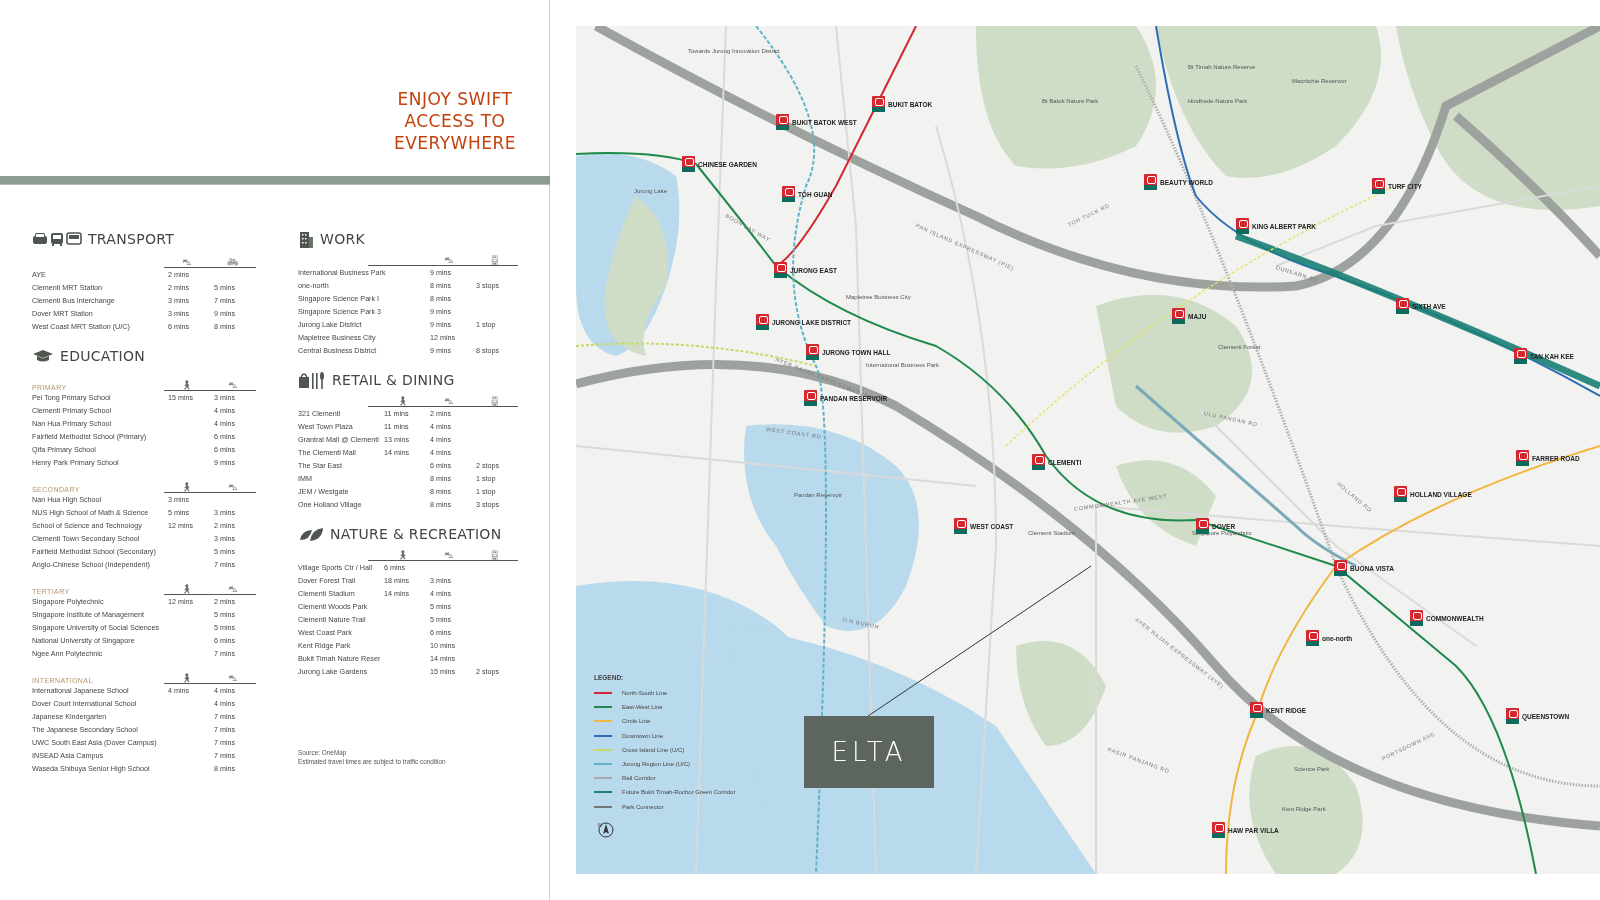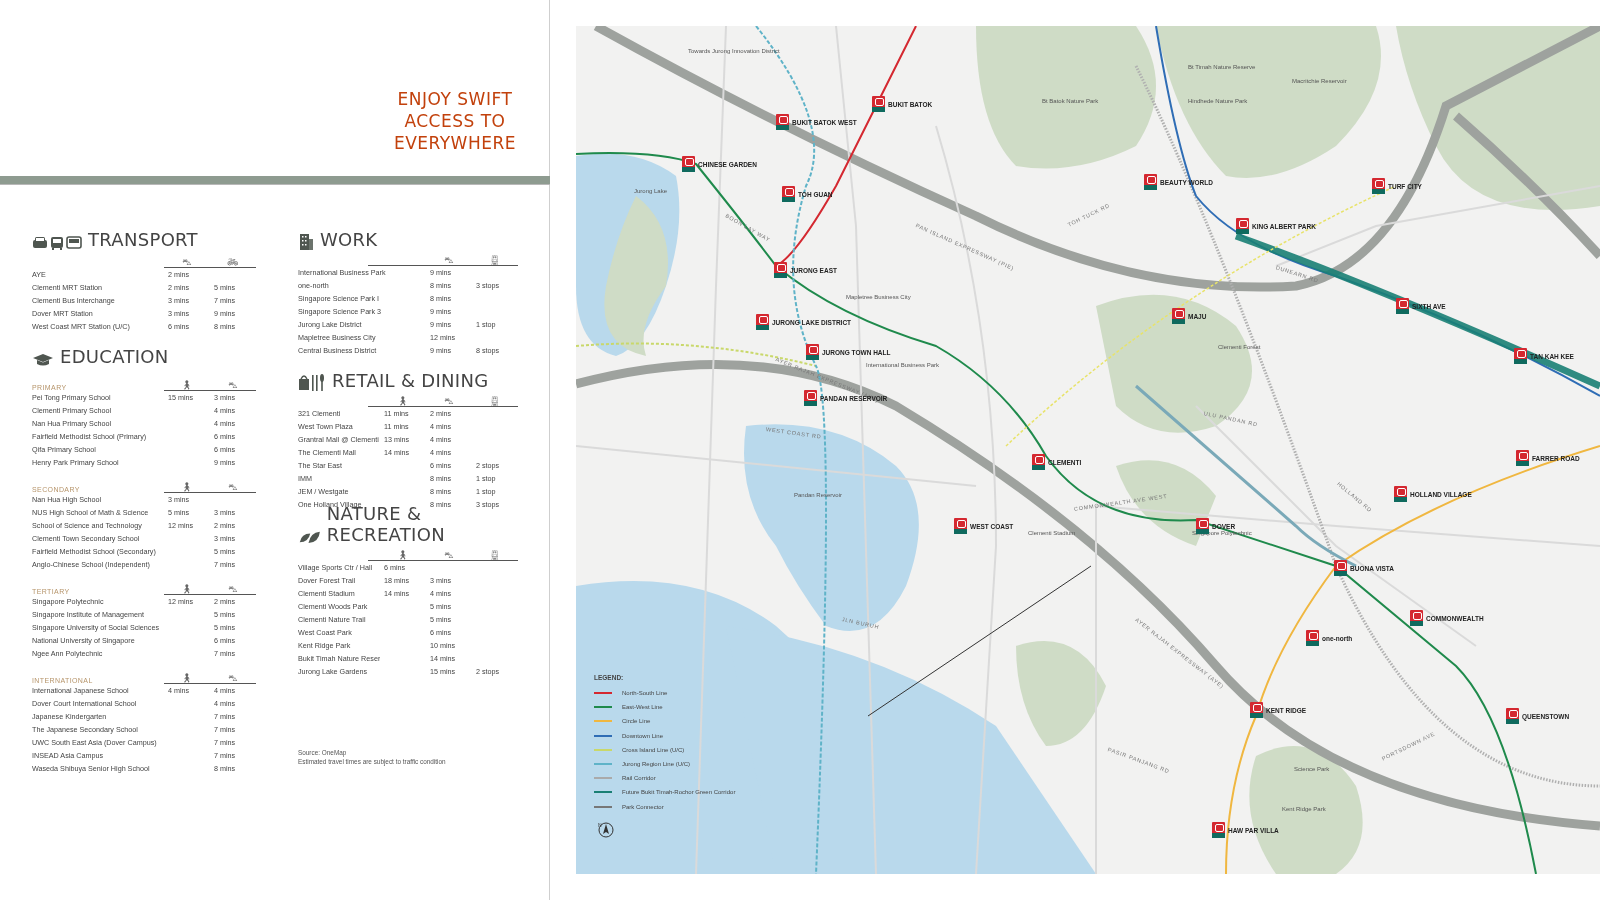--- a/index.html
+++ b/index.html
@@ -5,21 +5,21 @@
   *{box-sizing:border-box;margin:0;padding:0}
   html,body{width:1600px;height:900px;overflow:hidden;background:#ffffff;font-family:"Liberation Sans",sans-serif;color:#333}
   .page{position:relative;width:1600px;height:900px;background:#fff}
   
   .left{position:absolute;left:0;top:0;width:550px;height:900px;background:#fff;border-right:1px solid #cfcfcf}
   .headline{position:absolute;right:33px;top:88px;text-align:center;font-size:17px;line-height:22px;letter-spacing:0.5px;color:#c2410c;font-family:"DejaVu Sans",sans-serif;font-weight:400}
   .band{position:absolute;left:0;top:176px;width:550px;height:9px;background:#8e9b90;border-bottom:1px solid #b8b8b8}
   .col{position:absolute}
   .col-a{left:32px;top:228px;width:224px}
   .col-b{left:298px;top:228px;width:220px}
-  .sec-title{display:flex;align-items:flex-end;gap:6px;font-family:"DejaVu Sans",sans-serif;font-size:18px;color:#444;letter-spacing:0.3px;height:22px}
+  .sec-title{display:flex;align-items:center;gap:6px;font-family:"DejaVu Sans",sans-serif;font-size:14px;color:#444;letter-spacing:0.3px;height:22px}
   .sec-title .ico{display:inline-flex;gap:2px;color:#4f5650}
   .subhead{display:flex;align-items:flex-end;justify-content:space-between;font-size:7px;color:#b6946a;letter-spacing:0.4px;margin-top:12px;height:12px;position:relative}
   .modes{display:flex;border-bottom:1px solid #555;height:12px;align-items:flex-end;position:absolute;right:0;bottom:0}
   .modes span{width:46px;text-align:center;font-size:9px;line-height:10px;color:#666}
   .row{display:flex;font-size:7.2px;line-height:13px;color:#444;white-space:nowrap}
   .row .n{flex:1;overflow:hidden}
   .row .v{width:46px;text-align:left;padding-left:4px}
   .gap{height:12px}
   .footnote{position:absolute;left:298px;top:748px;font-size:6.4px;line-height:9px;color:#555}
   
@@ -679,20 +679,23 @@
         <div class="stn" style="left: 636px; top: 796px;">
           <span class="mrt"></span>
           <span>HAW PAR VILLA</span>
         </div>
       </div>
 
     <svg style="position:absolute;left:0;top:0" width="1024" height="848">
         <line x1="292" y1="690" x2="515" y2="540" stroke="#333" stroke-width="1"></line>
       </svg>
 
+    <div class="elta">
+        <span>ELTA</span>
+      </div>
 
     <div class="legend">
       <div class="t">LEGEND:</div>
       <div id="legend-items">
           <div class="li">
             <span class="sw" style="background: rgb(212, 40, 48);"></span>
             <span>North-South Line</span>
           </div>
           <div class="li">
             <span class="sw" style="background: rgb(31, 138, 76);"></span>

